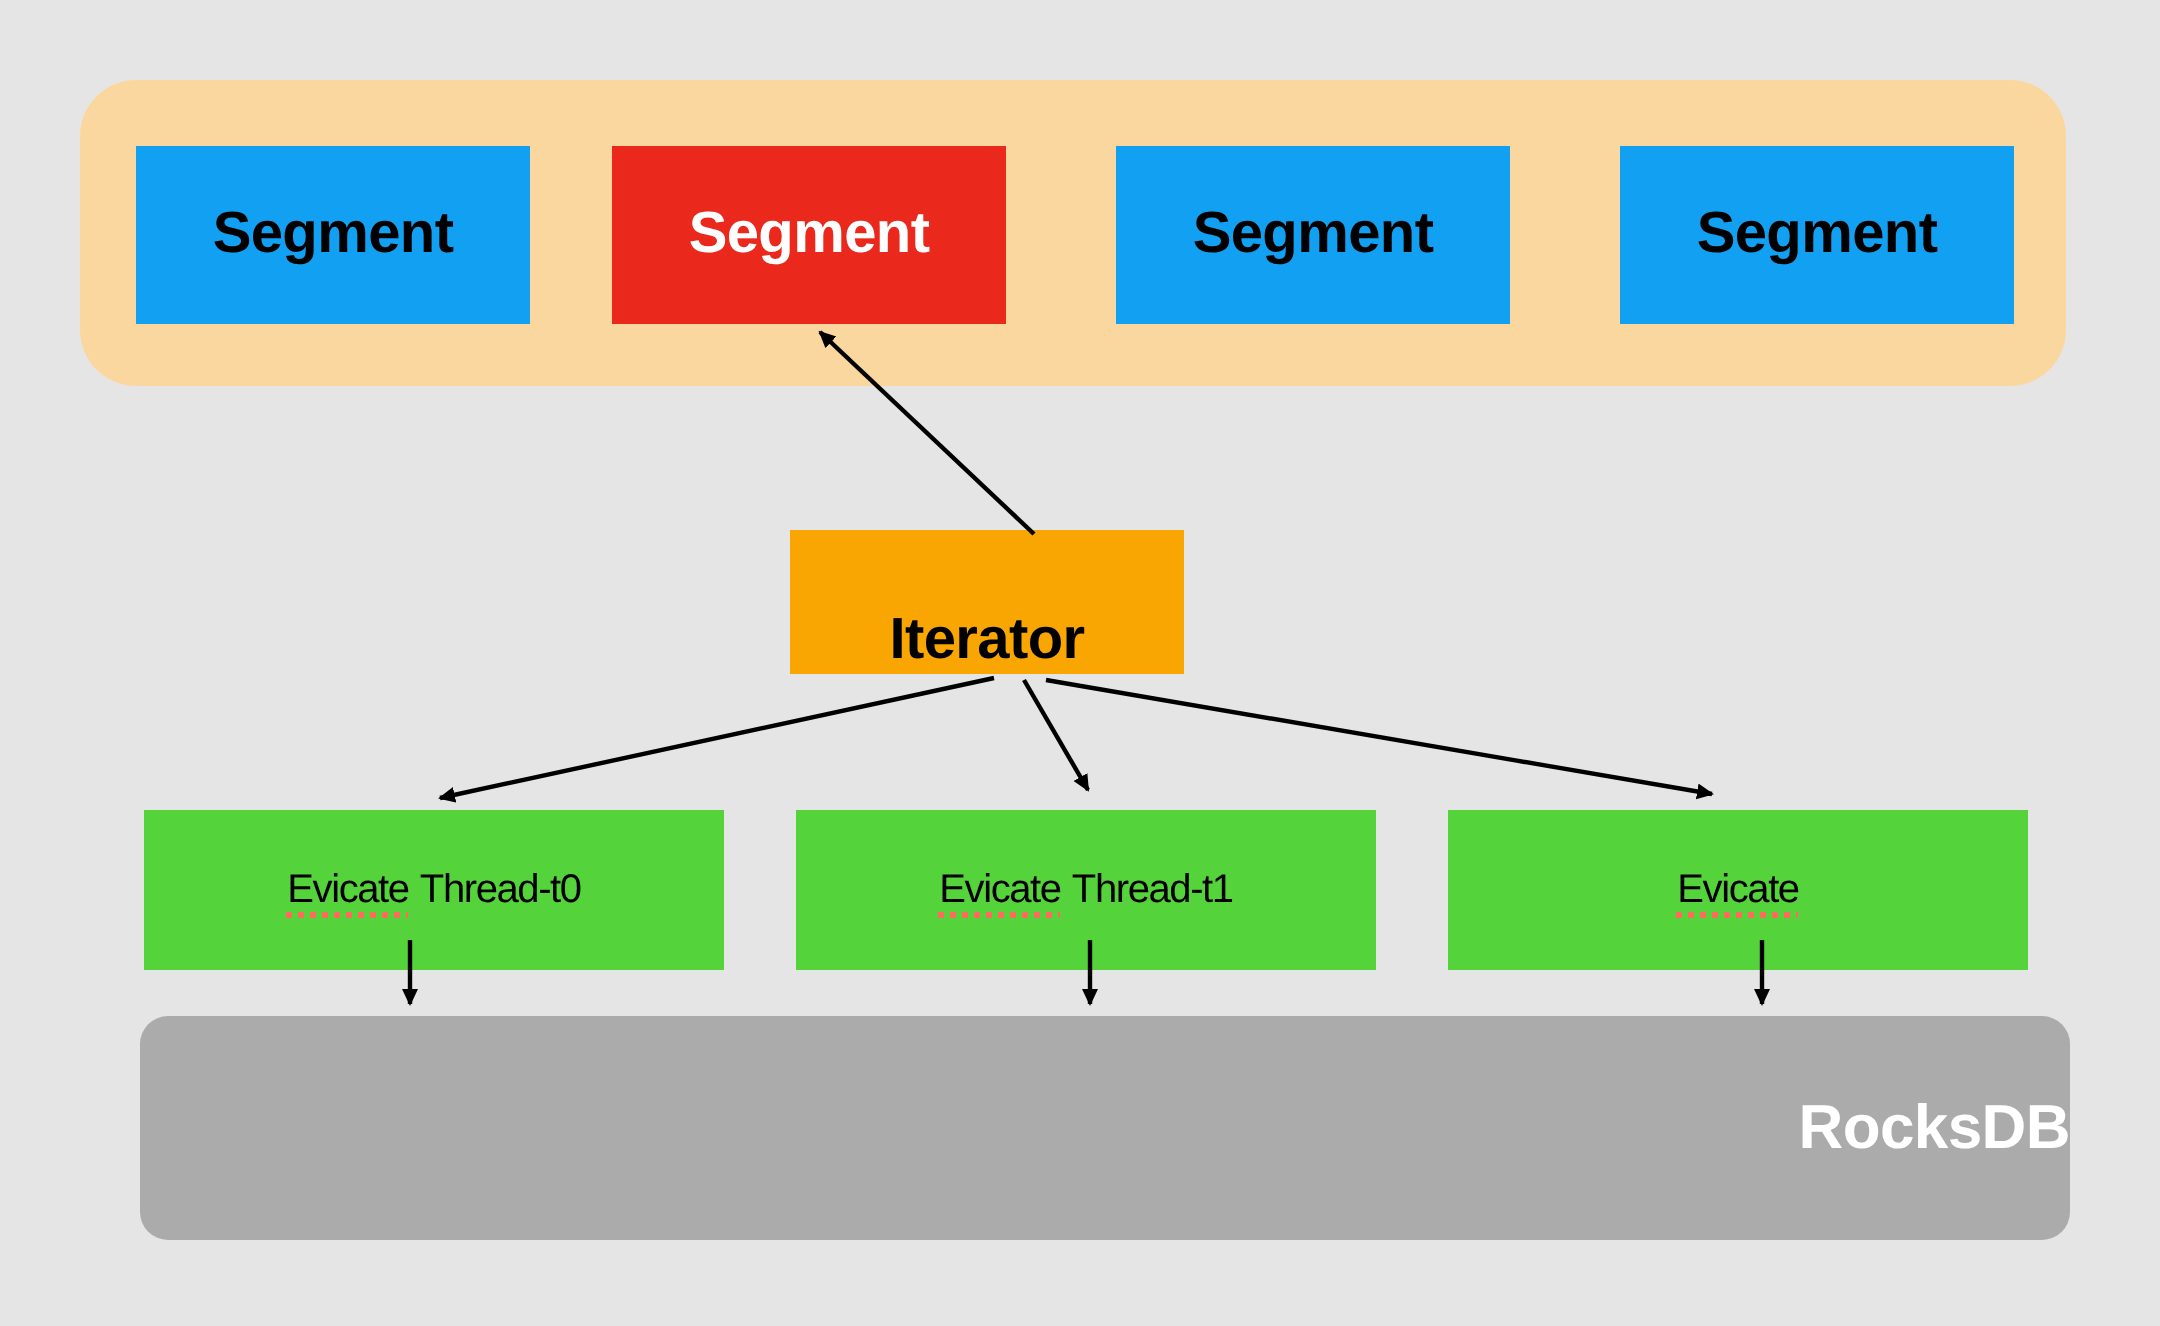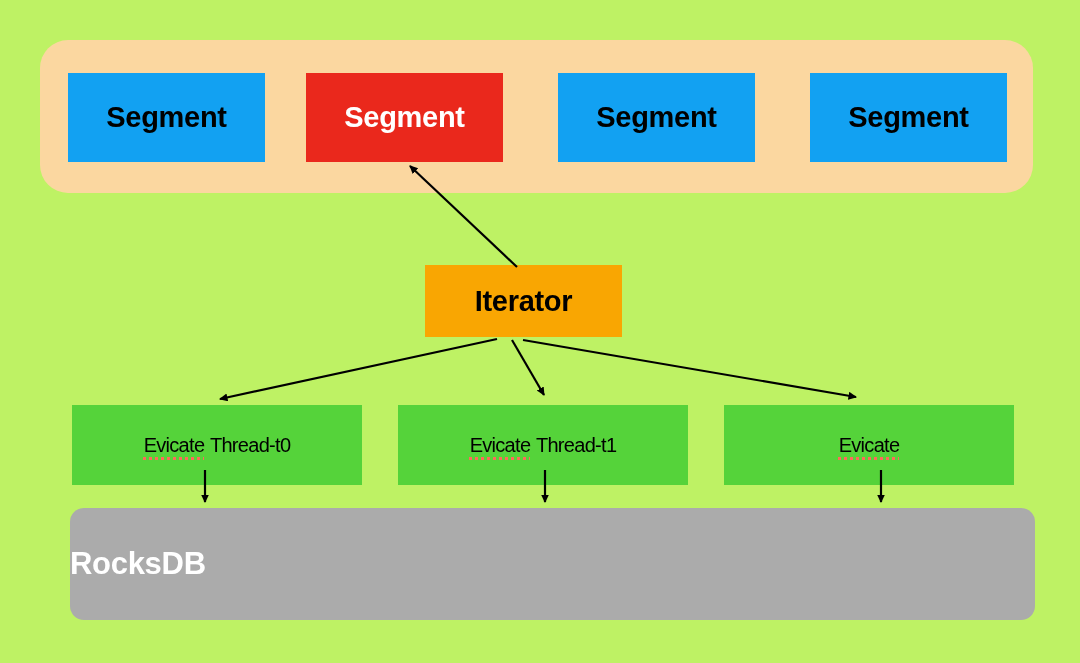--- a/index.html
+++ b/index.html
@@ -5,21 +5,21 @@
   html, body {
     margin: 0;
     padding: 0;
     background: #ffffff;
     font-family: "Liberation Sans", "DejaVu Sans", sans-serif;
   }
   .stage {
     position: relative;
     width: 1080px;
     height: 663px;
-    background: #bef264;
+    background: #e5e5e5;
     overflow: hidden;
   }
   .chm-container {
     position: absolute;
     left: 40px; top: 40px;
     width: 993px; height: 153px;
     border-radius: 28px;
   }
   .segment {
     position: absolute;
@@ -39,24 +39,24 @@
   .chm-label {
     position: absolute;
     left: 56px; top: 216px;
     font-size: 26px;
     font-weight: 400;
     color: #6E6E6E;
     letter-spacing: -0.2px;
   }
   .iterator-box {
     position: absolute;
-    left: 425px; top: 265px;
+    left: 395px; top: 265px;
     width: 197px; height: 72px;
     display: flex;
-    align-items: center;
+    align-items: flex-end;
     justify-content: center;
     font-weight: bold;
     font-size: 29px;
     letter-spacing: -0.3px;
   }
   .thread-box {
     position: absolute;
     top: 405px;
     width: 290px; height: 80px;
     display: flex;
@@ -75,21 +75,21 @@
     text-underline-offset: 5px;
   }
   .thread-rest { margin-left: 0.28em; }
   .storage-box {
     position: absolute;
     left: 70px; top: 508px;
     width: 965px; height: 112px;
     border-radius: 14px;
     display: flex;
     align-items: center;
-    justify-content: flex-start;
+    justify-content: flex-end;
     font-weight: bold;
     font-size: 31px;
     letter-spacing: -0.3px;
   }
   .arrow-layer {
     position: absolute;
     left: 0; top: 0;
     width: 1080px; height: 663px;
     pointer-events: none;
   }

